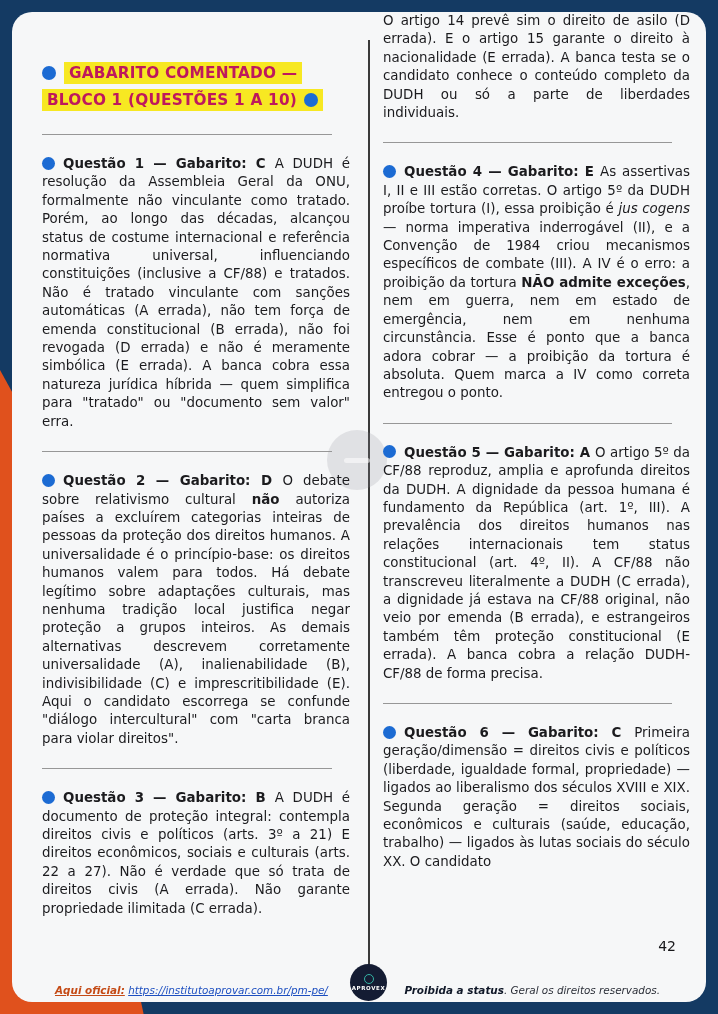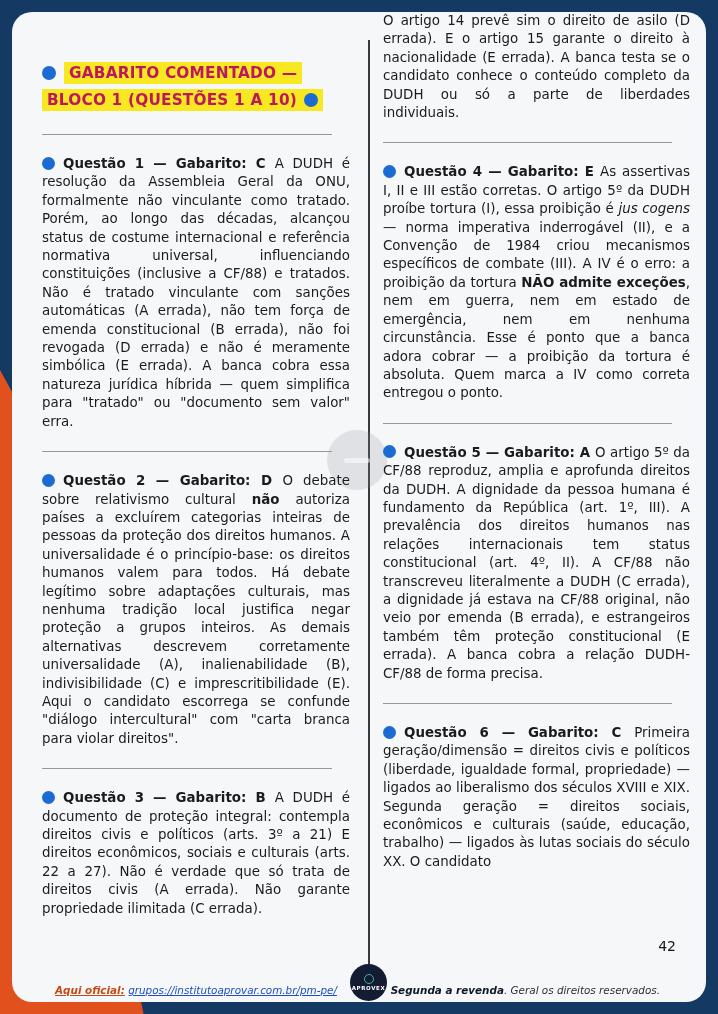--- a/index.html
+++ b/index.html
@@ -83,24 +83,24 @@
       <div class="para"><span class="bullet"></span><span class="b">Questão 5 — Gabarito: A </span><span class="n">O artigo 5º da CF/88 reproduz, amplia e aprofunda direitos da DUDH. A dignidade da pessoa humana é fundamento da República (art. 1º, III). A prevalência dos direitos humanos nas relações internacionais tem status constitucional (art. 4º, II). A CF/88 não transcreveu literalmente a DUDH (C errada), a dignidade já estava na CF/88 original, não veio por emenda (B errada), e estrangeiros também têm proteção constitucional (E errada). A banca cobra a relação DUDH-CF/88 de forma precisa.</span></div>
       <div class="rule"></div>
       <div class="para"><span class="bullet"></span><span class="b">Questão 6 — Gabarito: C </span><span class="n">Primeira geração/dimensão = direitos civis e políticos (liberdade, igualdade formal, propriedade) — ligados ao liberalismo dos séculos XVIII e XIX. Segunda geração = direitos sociais, econômicos e culturais (saúde, educação, trabalho) — ligados às lutas sociais do século XX. O candidato</span></div>
     </div>
 
   <div class="page-number">42</div>
 
   <div class="footer">
     <div class="footer-left">
       <span class="site-label">Aqui oficial:</span>
-      <a class="site-link">grupos://institutoaprovar.com.br/pm-pe/</a>
+      <a class="site-link">https://institutoaprovar.com.br/pm-pe/</a>
     </div>
     <div class="footer-right">
-      <span class="resale-bold">Segunda a revenda</span><span>. Geral os direitos reservados.</span>
+      <span class="resale-bold">Proibida a status</span><span>. Geral os direitos reservados.</span>
     </div>
   </div>
 
   <div class="logo">
     <span class="logo-mark"></span>
     <span class="logo-text">APROVEX</span>
   </div>
 
 </div>
 

